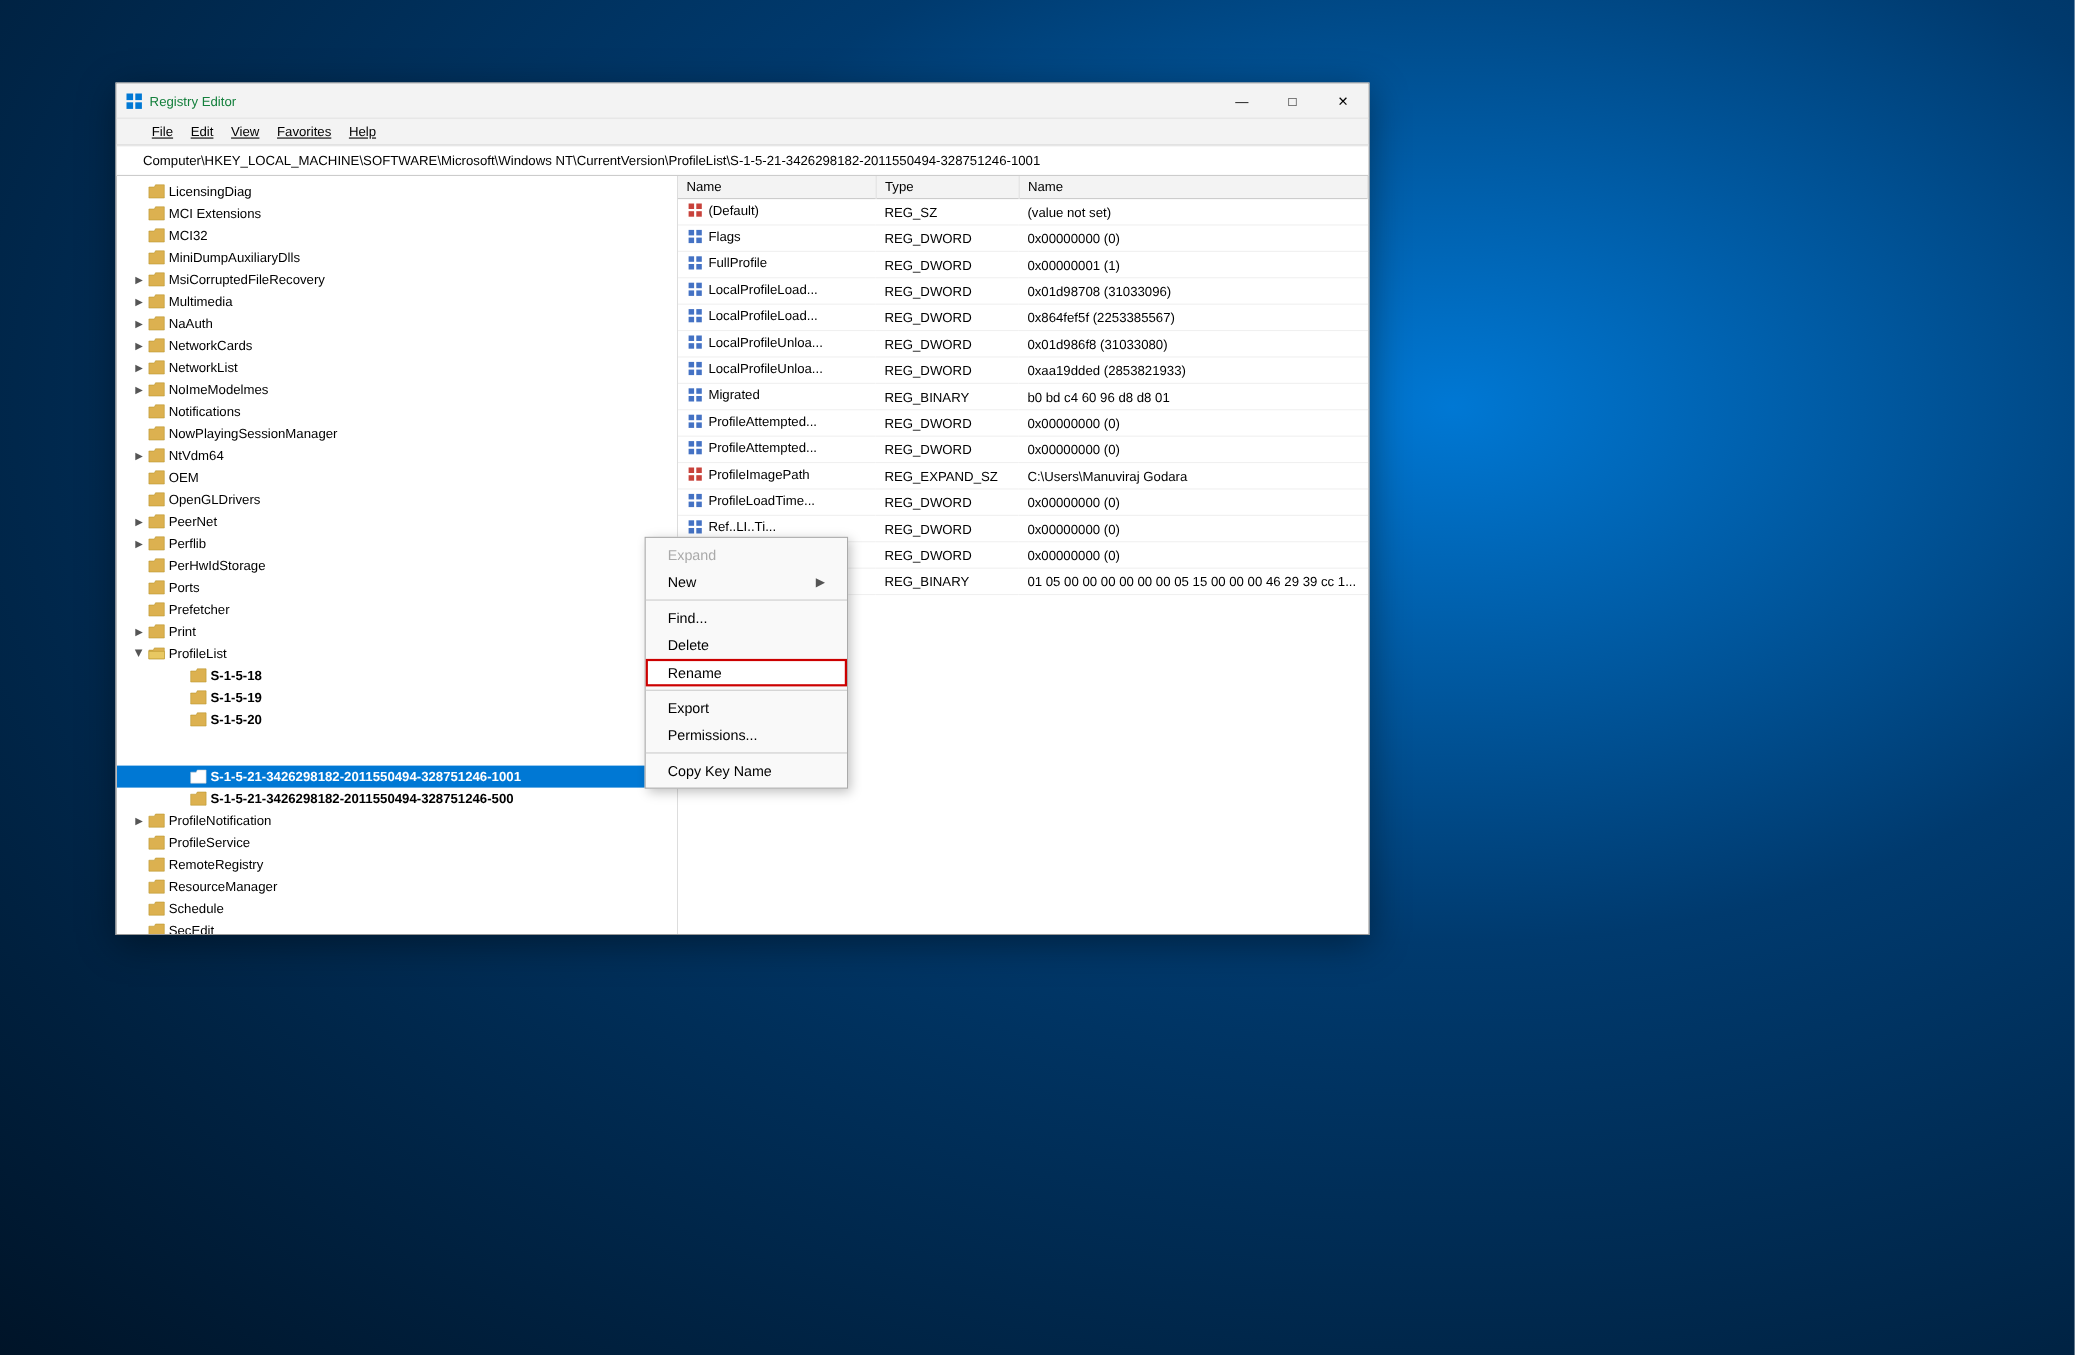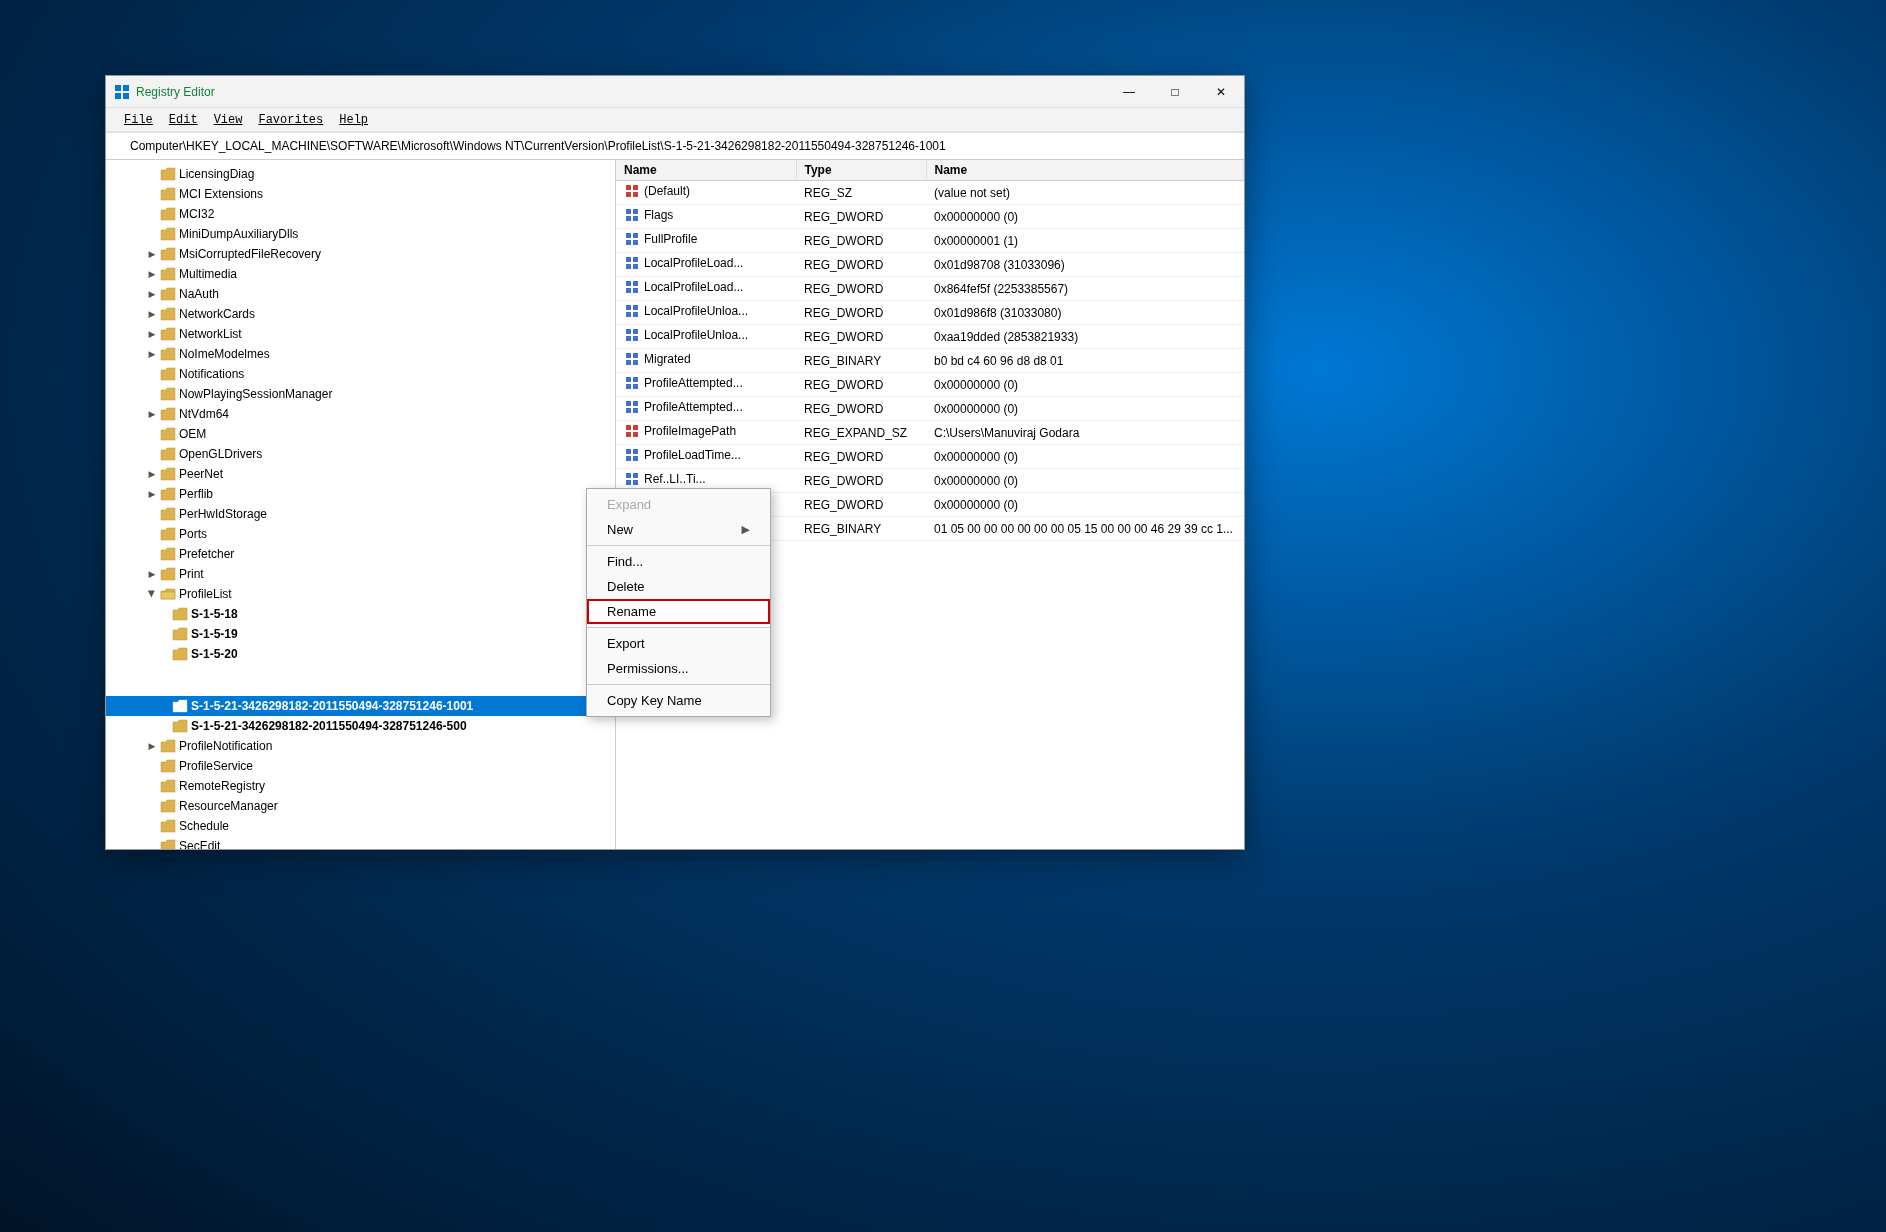--- a/index.html
+++ b/index.html
@@ -70,25 +70,24 @@
       background: transparent;
       border: none;
       color: #000;
     }
 
     
     .menu-bar {
       display: flex;
       align-items: center;
       height: 24px;
-      padding: 0 10px;
+      padding: 0 24px;
       background: #f3f3f3;
       border-bottom: 1px solid #e0e0e0;
       flex-shrink: 0;
-      font-family: Liberation Mono, monospace;
     }
     .menu-item {
       padding: 2px 8px;
       font-size: 12px;
       cursor: pointer;
       color: #000;
       text-decoration: underline;
     }
 
     
@@ -132,21 +131,21 @@
       height: 20px;
       padding-right: 4px;
       cursor: pointer;
       font-size: 12px;
       white-space: nowrap;
       color: #000;
     }
     .tree-item.selected { background: #0078d4; color: #fff; margin-top: 32px; }
     .tree-item.selected .folder-icon { color: #fff; }
 
-    .indent1 { padding-left: 38px; }
+    .indent1 { padding-left: 12px; }
     .indent2 { padding-left: 50px; font-weight: bold; }
 
     .expand-arrow {
       width: 16px;
       height: 16px;
       display: inline-flex;
       align-items: center;
       justify-content: center;
       font-size: 9px;
       color: #555;
@@ -181,21 +180,21 @@
       border-collapse: collapse;
       font-size: 12px;
     }
     .detail-table thead tr {
       background: #f3f3f3;
       border-bottom: 1px solid #ccc;
     }
     .detail-table th {
       text-align: left;
       padding: 3px 8px;
-      font-weight: bold;
+      font-weight: normal;
       border-right: 1px solid #e0e0e0;
       color: #000;
       cursor: pointer;
       user-select: none;
     }
     .detail-table td {
       padding: 2px 8px;
       border-bottom: 1px solid #f0f0f0;
       white-space: nowrap;
       overflow: hidden;

